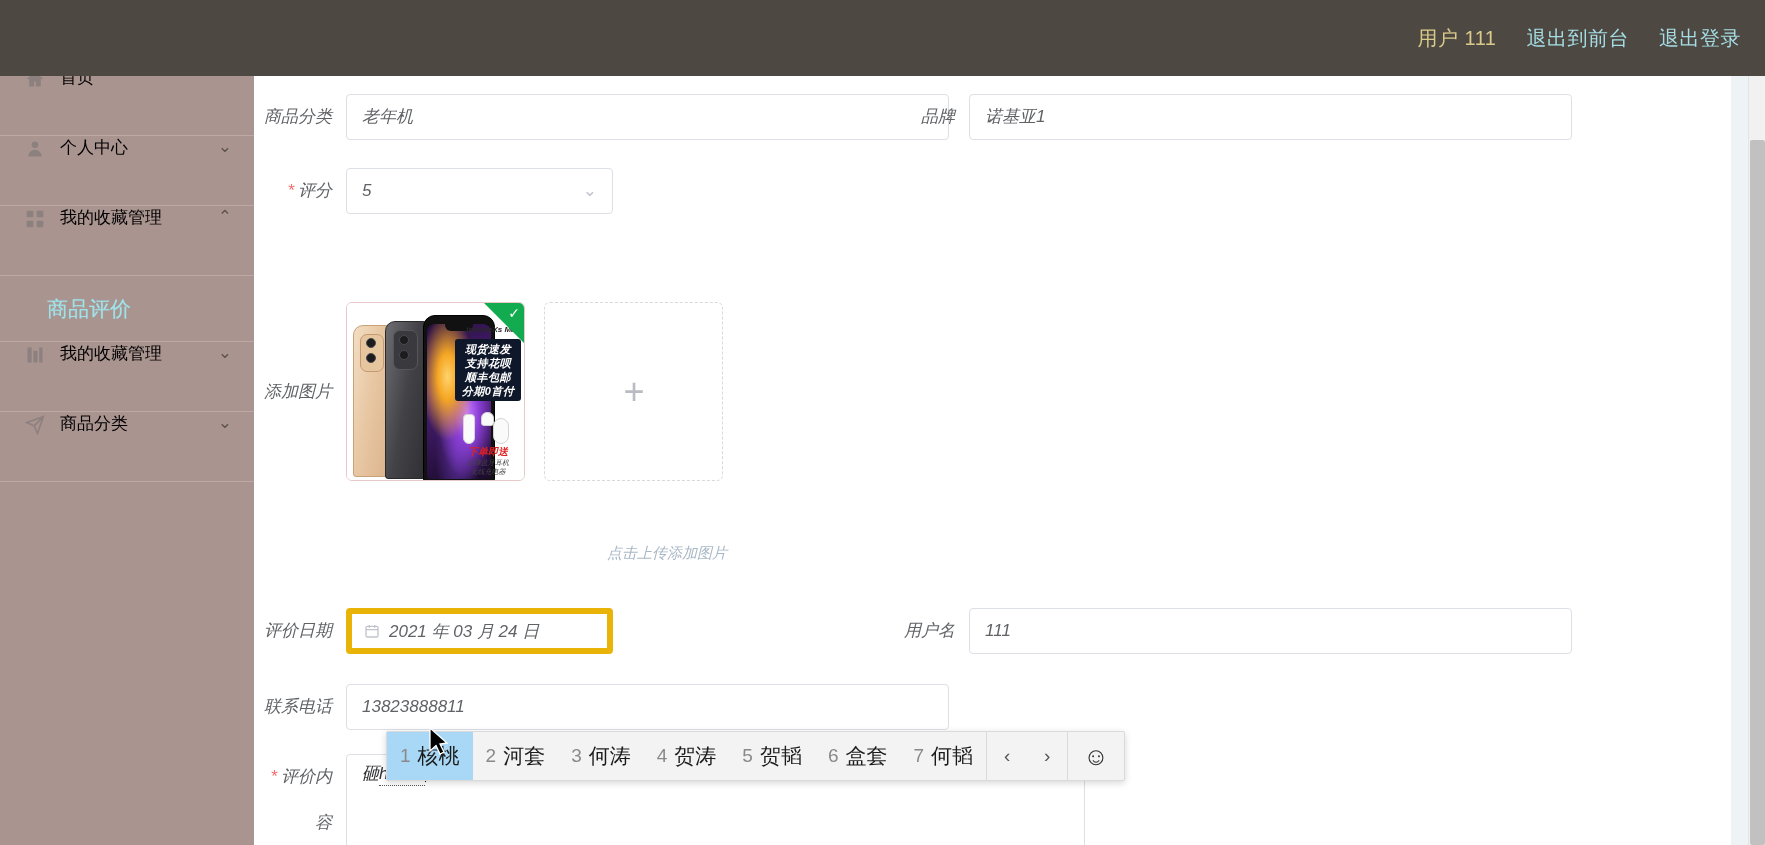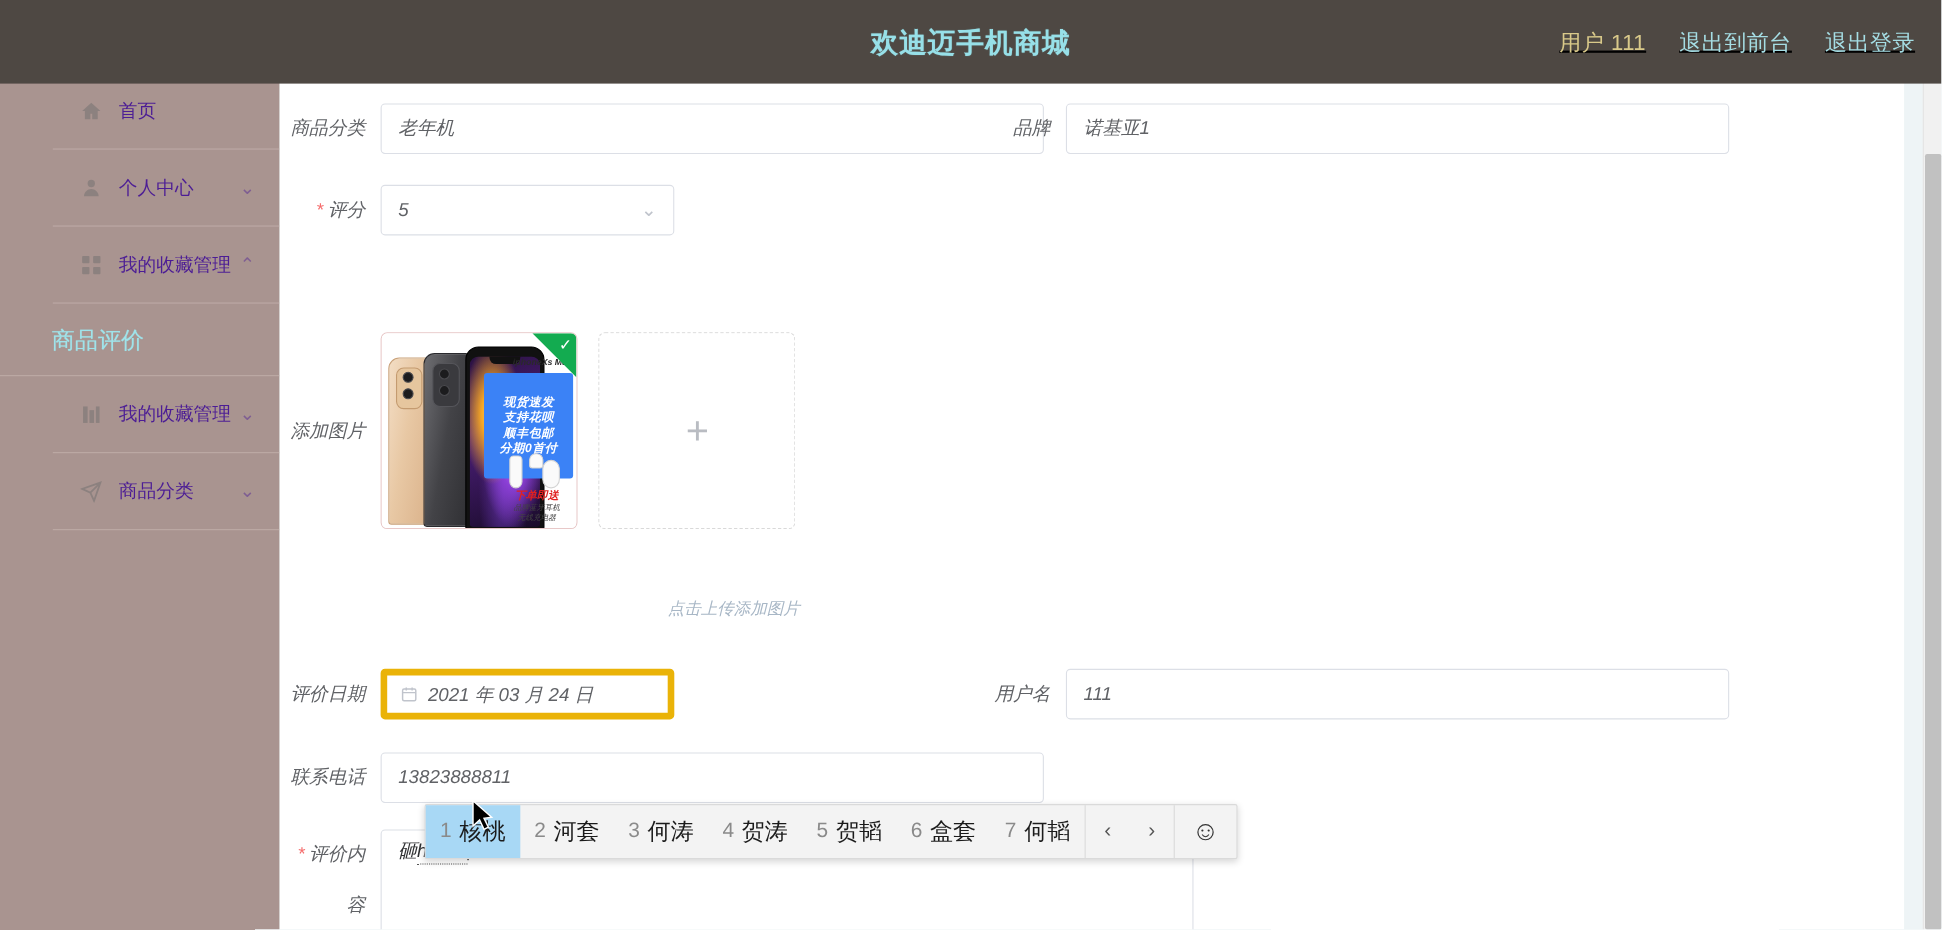--- a/index.html
+++ b/index.html
@@ -25,47 +25,46 @@
     position: absolute; left: 0; right: 0;
     text-align: center;
     color: #97e0e8;
     font-size: 25px;
     font-weight: bold;
     letter-spacing: 1px;
     text-shadow: 0 0 1px rgba(150,220,230,.6);
   }
   .header-right {
     position: absolute; right: 24px; top: 0; height: 76px;
-    display: flex; align-items: center; gap: 30px; text-decoration: underline;
+    display: flex; align-items: center; gap: 30px;
   }
   .hr-user {
     color: #d9c98a; font-size: 20px; letter-spacing: .5px;
   }
   .hr-link {
     color: #a5dde4; font-size: 20px; letter-spacing: .5px; cursor: pointer;
   }
 
   
   .sidebar {
     position: absolute; top: 66px; left: 0;
     width: 254px; height: 779px;
     background: #a99490;
     z-index: 30;
     overflow: hidden;
   }
   .menu-item {
     position: relative;
     height: 70px;
-    display: flex; align-items: center;
+    display: flex; align-items: flex-start;
     padding-left: 22px;
     border-bottom: 1px solid #bdaaa6;
-    color: #4c1d95;
+    color: #000000;
     font-size: 17px;
     cursor: pointer;
-    margin-left: 48px;
   }
   .menu-item .mi-icon {
     width: 26px; height: 26px;
     margin-right: 12px;
     display: flex; align-items: center; justify-content: center;
     opacity: .45;
   }
   .menu-item .mi-icon svg { display:block; }
   .menu-item .mi-label { flex: 1; }
   .menu-item .mi-arrow {
@@ -218,22 +217,22 @@
     position: absolute; right: 4px; top: 3px;
     color: #fff; font-size: 14px; z-index: 6; line-height: 1;
   }
   .thumb-brand {
     position: absolute; right: 4px; top: 22px;
     font-size: 8px; font-weight: bold; color: #2a2a2a;
     z-index: 4; white-space: nowrap;
   }
   .red-banner {
     position: absolute; right: 3px; top: 36px;
-    width: 81px; padding: 20px 0;
-    background: #3b82f6;
+    width: 66px; padding: 3px 0;
+    background: #0f172a;
     border-radius: 3px;
     z-index: 4;
     text-align: center;
   }
   .red-banner div {
     color: #fff; font-size: 11px; font-weight: bold;
     line-height: 14px; letter-spacing: .5px;
   }
   .buds {
     position: absolute; right: 7px; bottom: 32px; width: 60px; height: 36px; z-index:4;
@@ -353,21 +352,20 @@
     position:absolute; left: 1477px; top:0; width: 17px; height: 779px;
     background:#eef4f6;
   }
 </style>
 </head>
 <body>
 
 <div class="app">
 
   <div class="header">
-    <div class="header-title">欢迪迈手机商城</div>
     <div class="header-right">
       <span class="hr-user">用户 111</span>
       <span class="hr-link">退出到前台</span>
       <span class="hr-link">退出登录</span>
     </div>
   </div>
 
   <div class="sidebar">
 
     <div class="menu-item">

